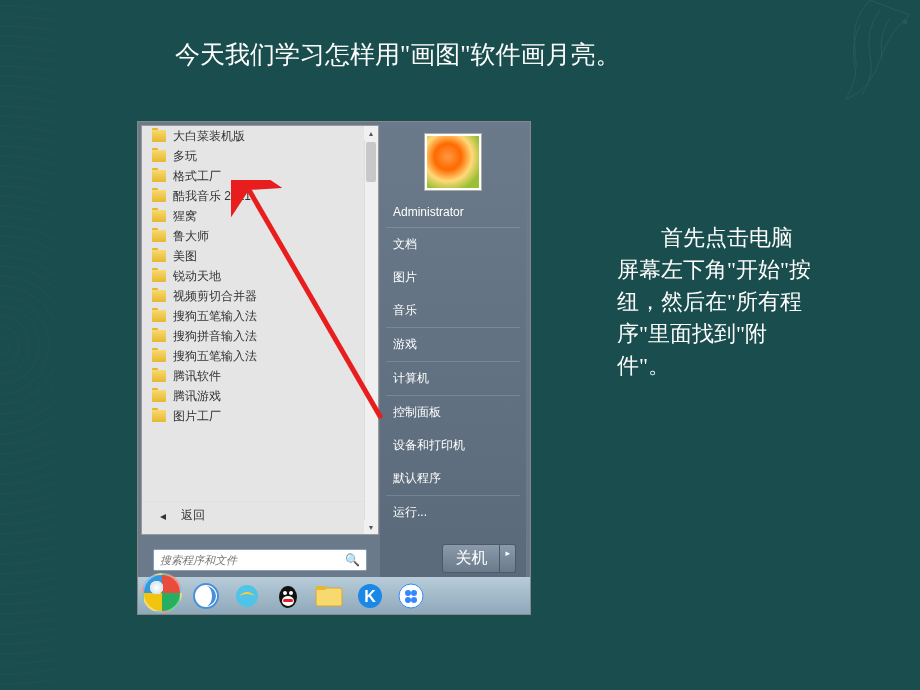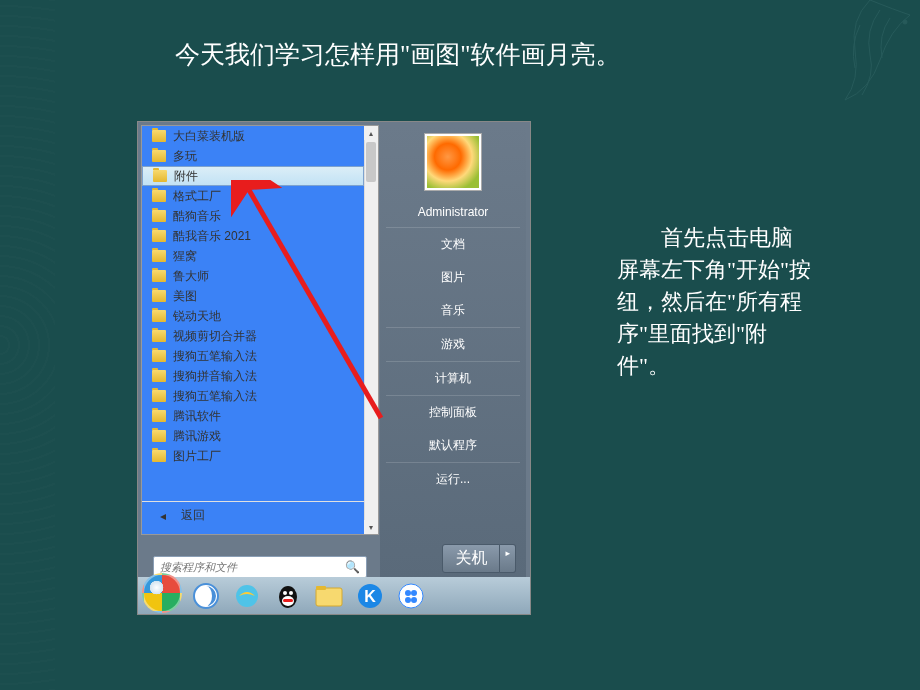--- a/index.html
+++ b/index.html
@@ -42,21 +42,21 @@
       height: 494px;
       background: #6b7a8a;
       border: 1px solid #888;
     }
     .left-panel {
       position: absolute;
       left: 3px;
       top: 3px;
       width: 238px;
       height: 410px;
-      background: #3b82f6;
+      background: #e5e5e5;
       border: 1px solid #999;
     }
     .scroll-track {
       position: absolute;
       right: 0; top: 0;
       width: 14px;
       height: 100%;
       background: #f0f0f0;
       border-left: 1px solid #ddd;
     }
@@ -131,21 +131,21 @@
       color: #333;
     }
     .search-area {
       position: absolute;
       left: 3px;
       top: 420px;
       width: 238px;
       height: 36px;
       background: #6b7a8a;
       display: flex;
-      align-items: flex-end;
+      align-items: center;
       justify-content: center;
     }
     .search-box {
       width: 214px;
       height: 22px;
       background: #fff;
       border: 1px solid #8a9eb5;
       border-radius: 2px;
       display: flex;
       align-items: center;
@@ -182,21 +182,20 @@
       background: radial-gradient(circle at 40% 40%, #ff9843 0%, #ff6a00 30%, #ffd97a 55%, #9abf34 80%);
     }
     .right-list {
       margin-top: 2px;
     }
     .right-item {
       padding: 8px 13px;
       font-size: 12px;
       color: #fff;
       cursor: pointer;
-      text-align: center;
     }
     .right-sep {
       height: 1px;
       background: rgba(255,255,255,0.15);
       margin: 0 6px;
     }
     .shutdown-row {
       position: absolute;
       bottom: 6px;
       right: 10px;
@@ -292,31 +291,23 @@
   <div class="left-panel">
     <div class="program-list" id="program-list">
         <div class="program-item">
           <div class="folder-icon"></div>
           <span>大白菜装机版</span>
         </div>
         <div class="program-item">
           <div class="folder-icon"></div>
           <span>多玩</span>
         </div>
-        <div class="program-item selected">
-          <div class="folder-icon"></div>
-          <span>附件</span>
-        </div>
         <div class="program-item">
           <div class="folder-icon"></div>
           <span>格式工厂</span>
-        </div>
-        <div class="program-item">
-          <div class="folder-icon"></div>
-          <span>酷狗音乐</span>
         </div>
         <div class="program-item">
           <div class="folder-icon"></div>
           <span>酷我音乐 2021</span>
         </div>
         <div class="program-item">
           <div class="folder-icon"></div>
           <span>猩窝</span>
         </div>
         <div class="program-item">
@@ -387,20 +378,21 @@
         <div class="right-sep"></div>
         <div class="right-item">文档</div>
         <div class="right-item">图片</div>
         <div class="right-item">音乐</div>
         <div class="right-sep"></div>
         <div class="right-item">游戏</div>
         <div class="right-sep"></div>
         <div class="right-item">计算机</div>
         <div class="right-sep"></div>
         <div class="right-item">控制面板</div>
+        <div class="right-item">设备和打印机</div>
         <div class="right-item">默认程序</div>
         <div class="right-sep"></div>
         <div class="right-item">运行...</div>
       </div>
     <div class="shutdown-row">
       <div class="shutdown-btn">关机</div>
       <div class="shutdown-arrow">▸</div>
     </div>
   </div>
 

